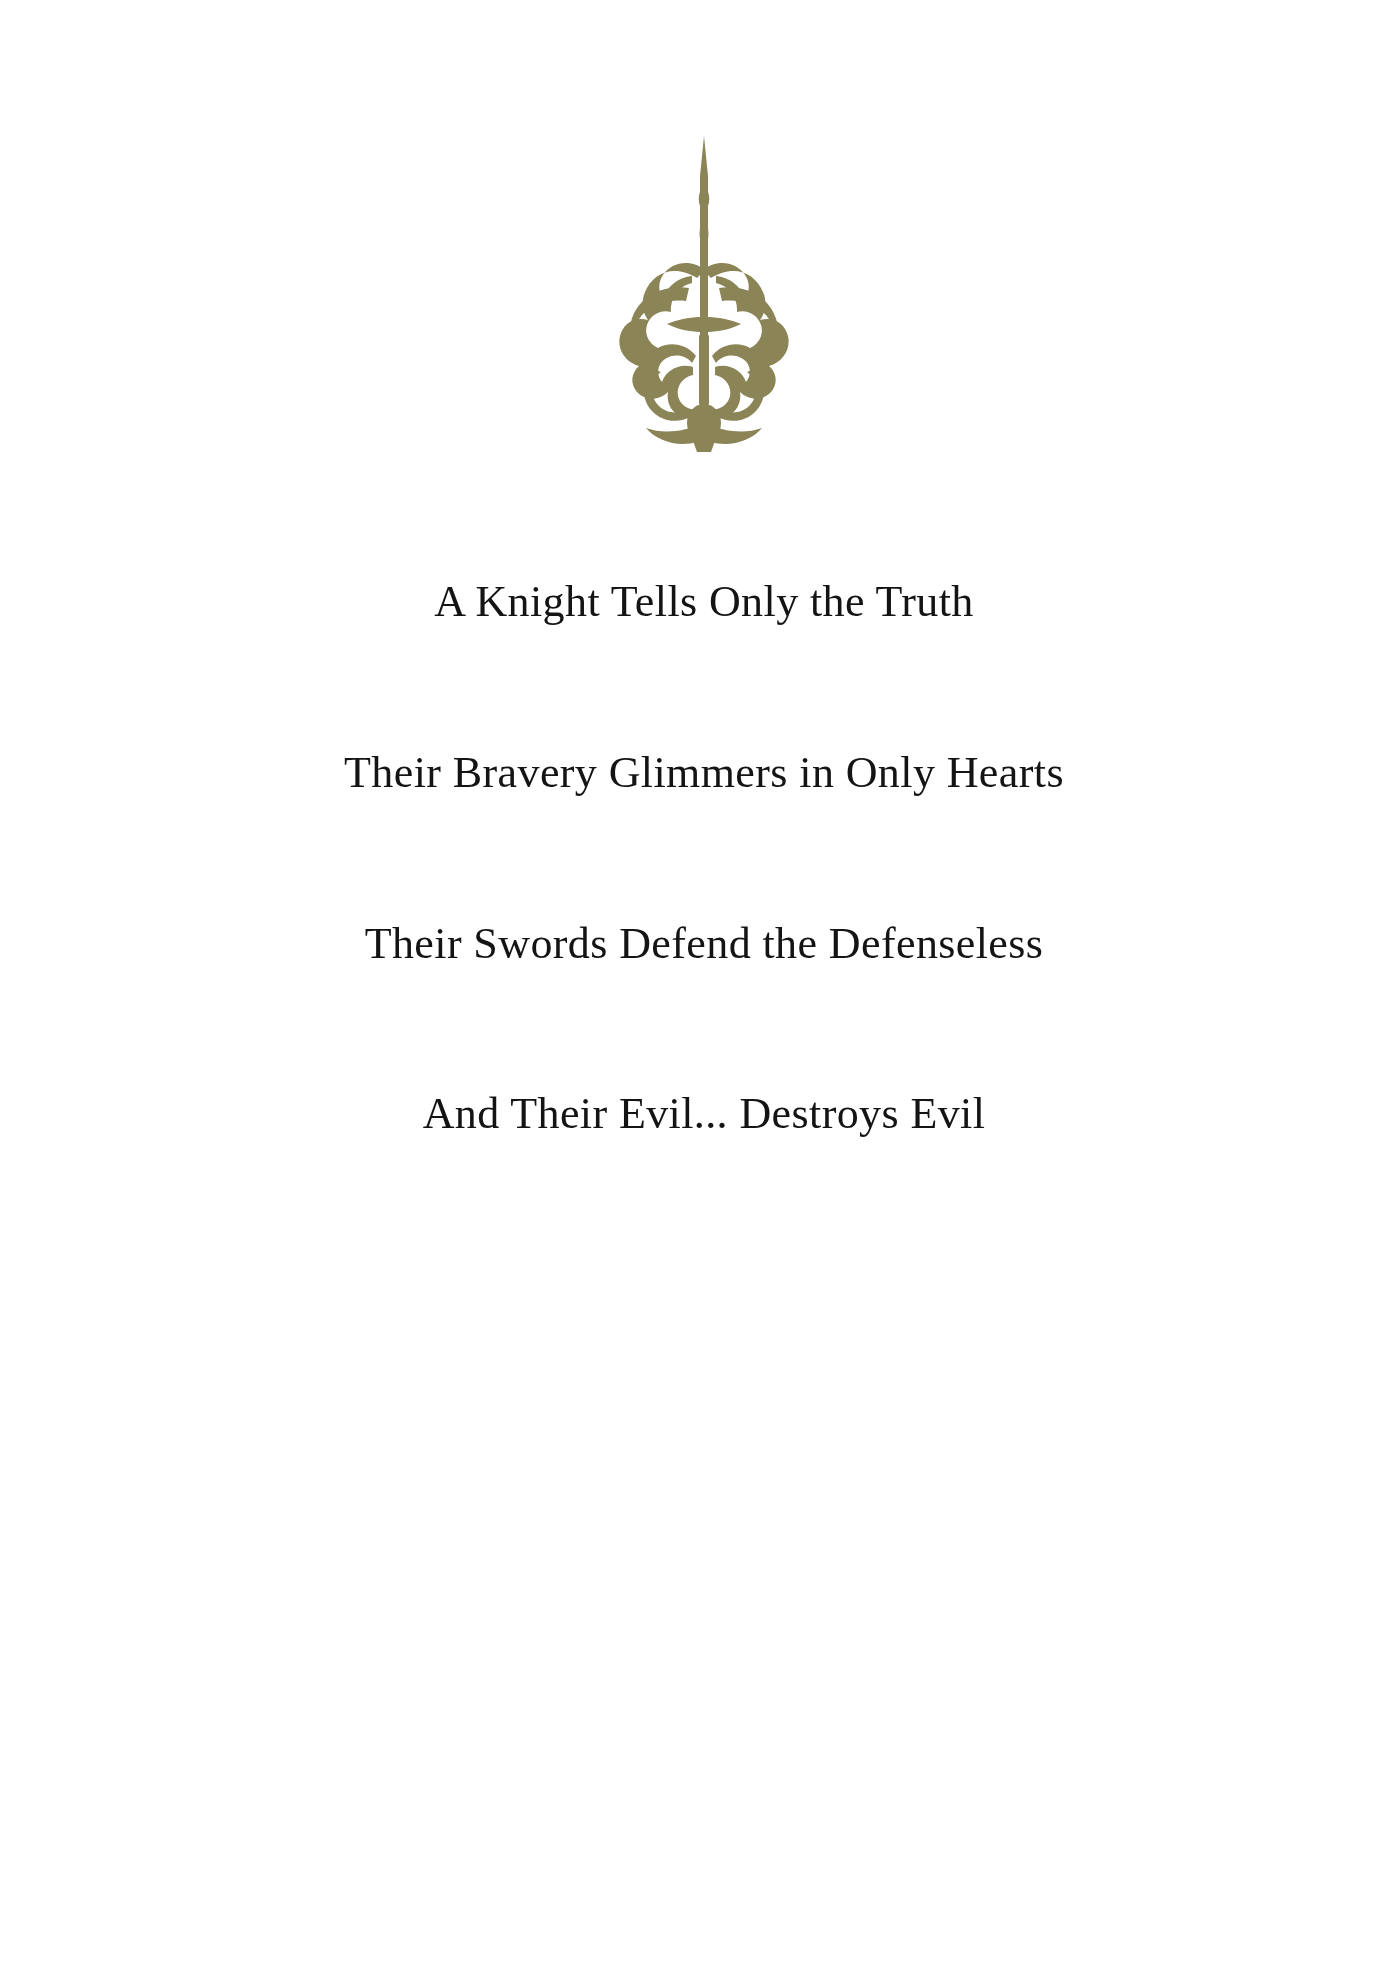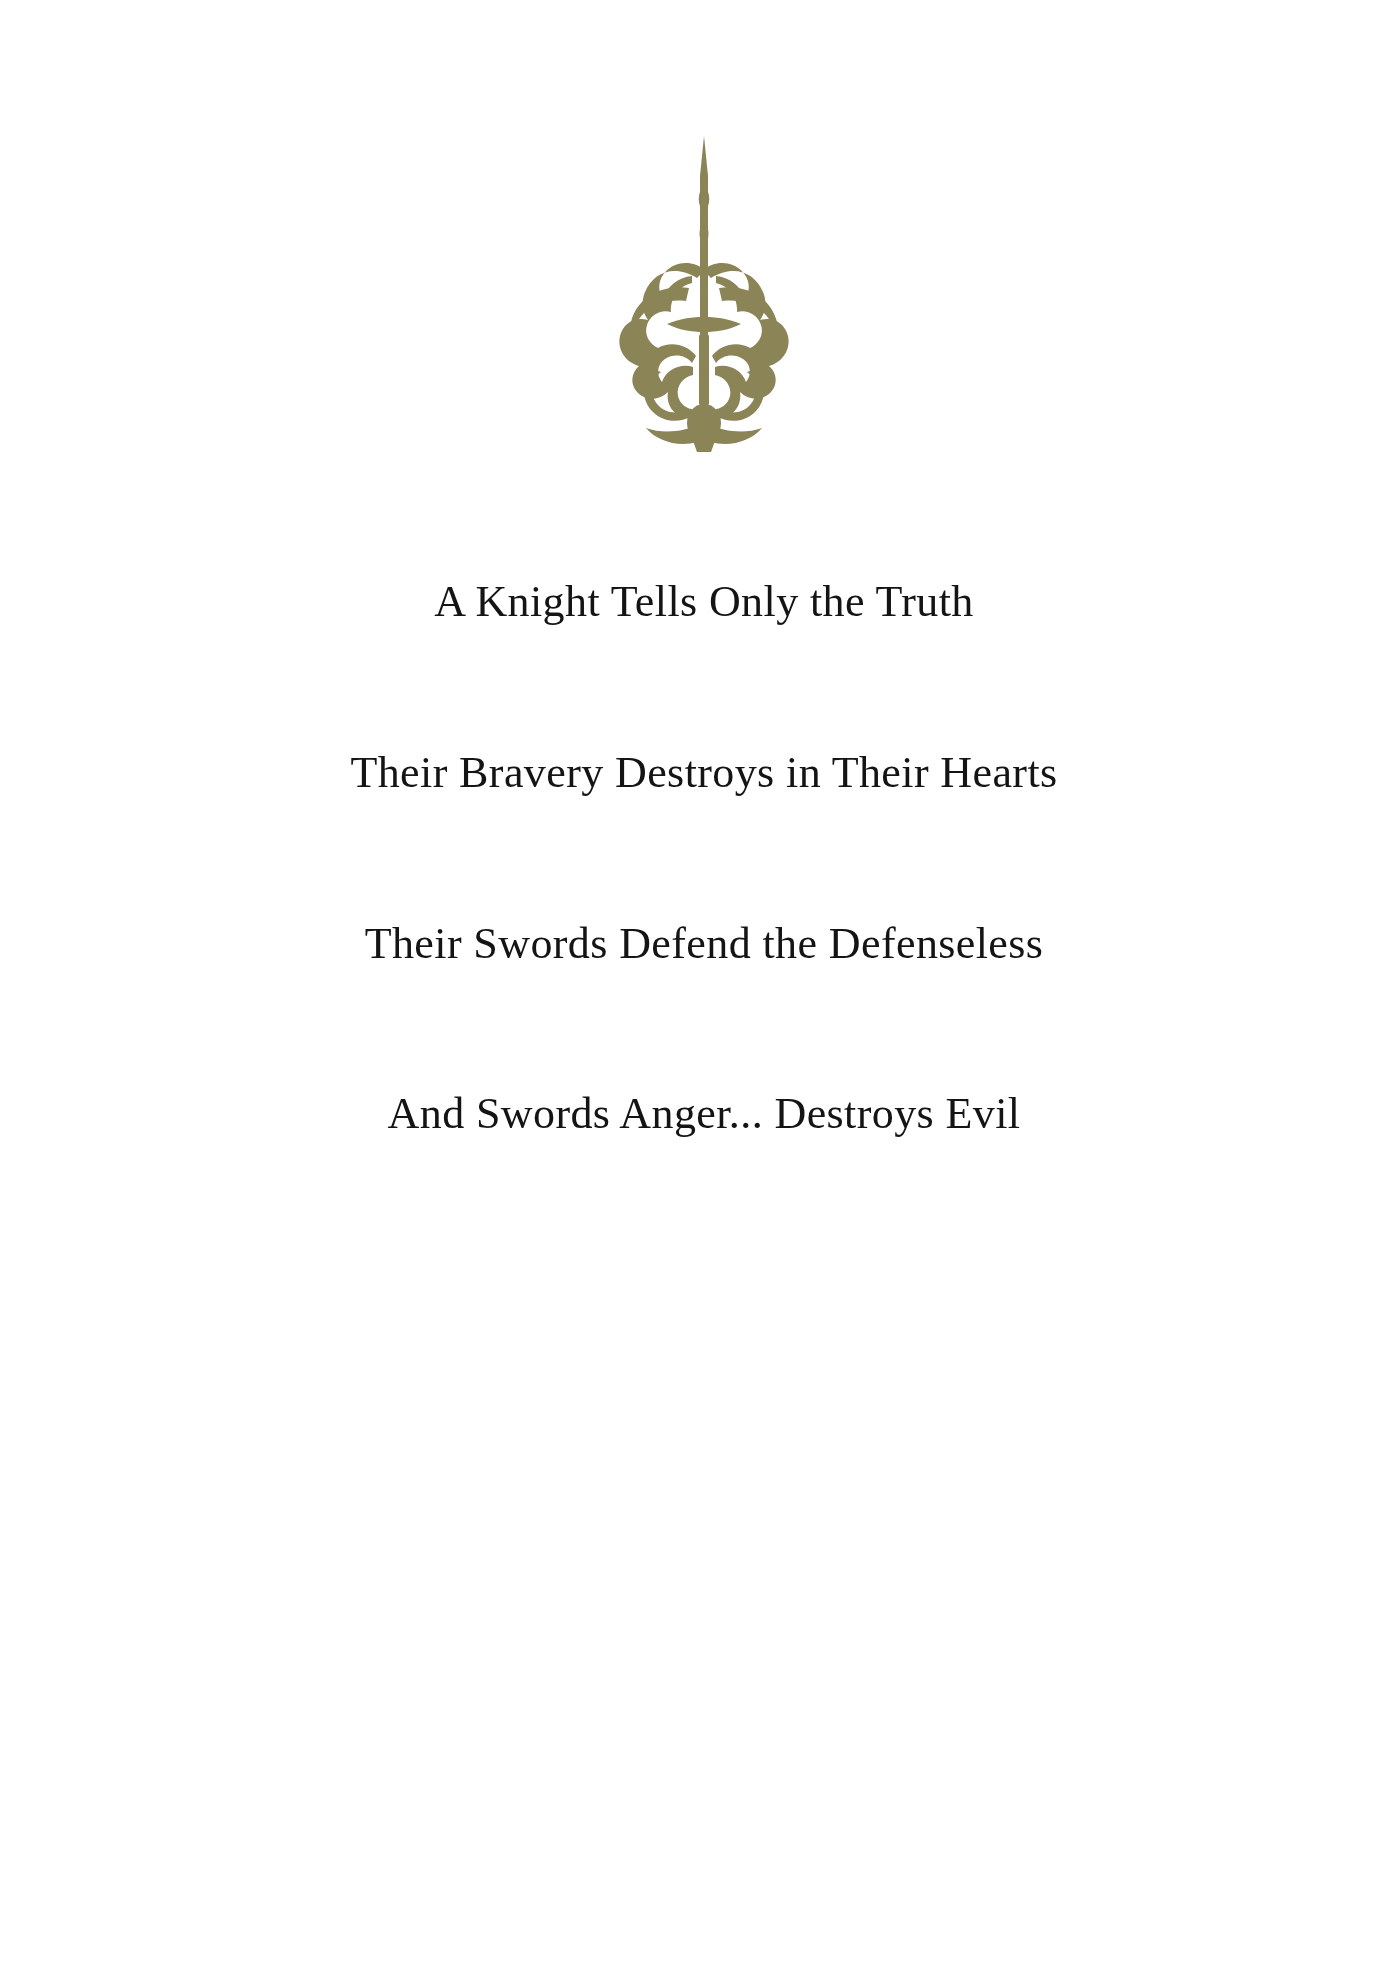--- a/index.html
+++ b/index.html
@@ -86,18 +86,18 @@
 
         <path d="M118 296 c18 8 38 10 55 4 c-12 14 -32 19 -52 14 z"></path>
 
         <path d="M103 310 l24 0 l-5 14 l-14 0 z"></path>
       </g>
     </svg>
   </div>
 
   <div class="creed">
     <p class="creed-line">A Knight Tells Only the Truth</p>
-    <p class="creed-line">Their Bravery Destroys in Their Hearts</p>
+    <p class="creed-line">Their Bravery Glimmers in Only Hearts</p>
     <p class="creed-line">Their Swords Defend the Defenseless</p>
-    <p class="creed-line">And Swords Anger... Destroys Evil</p>
+    <p class="creed-line">And Their Evil... Destroys Evil</p>
   </div>
 
 </div>
 
 </body></html>

